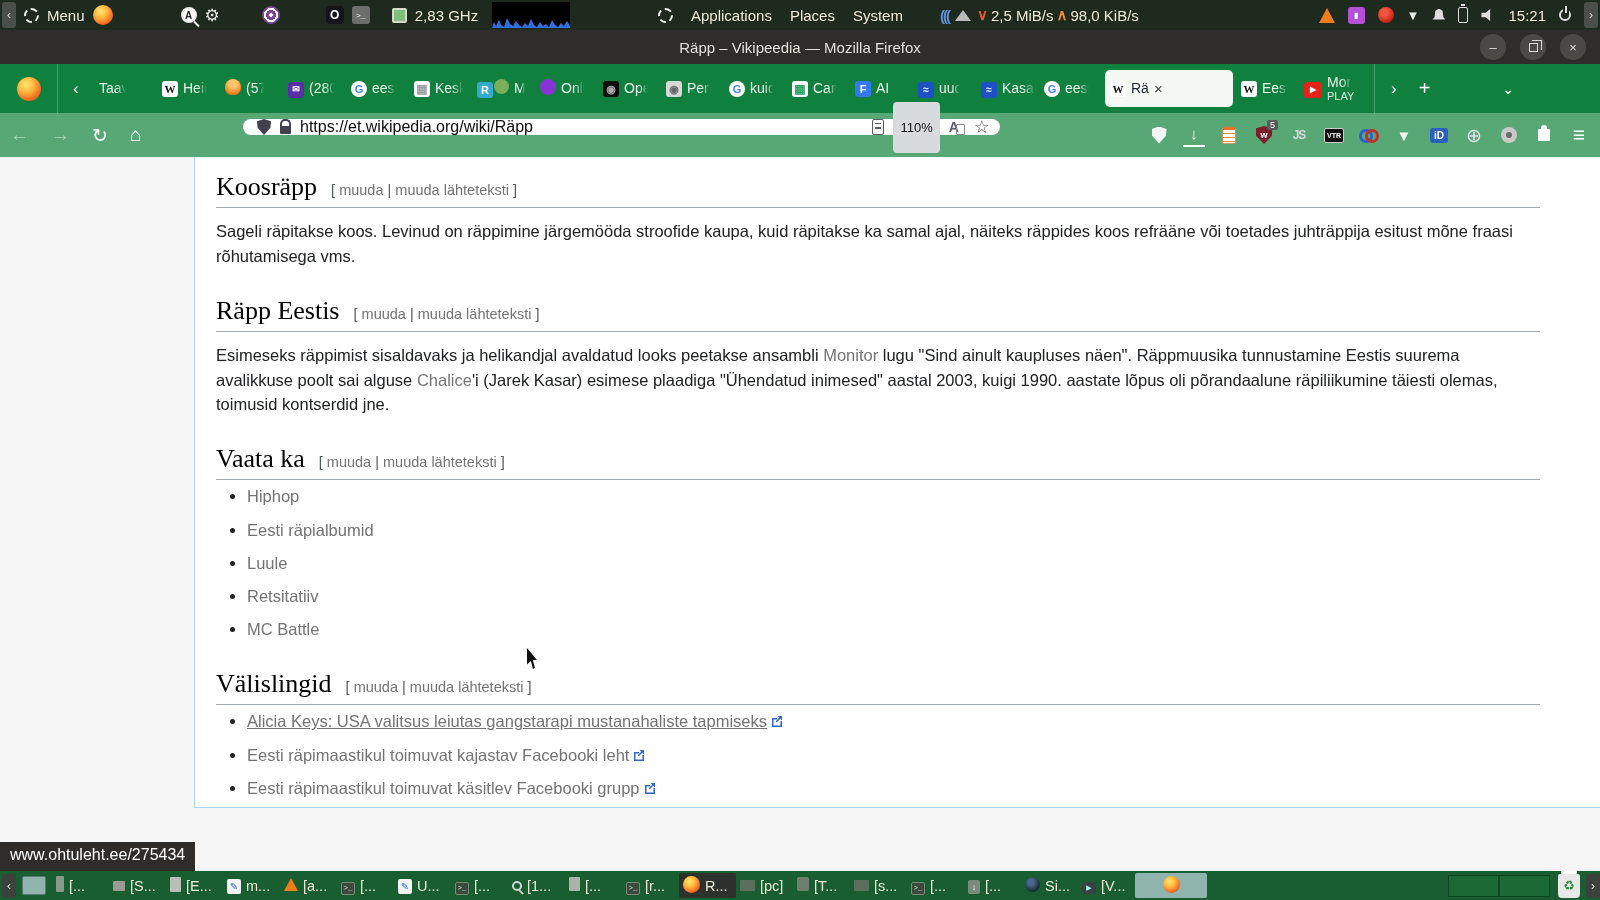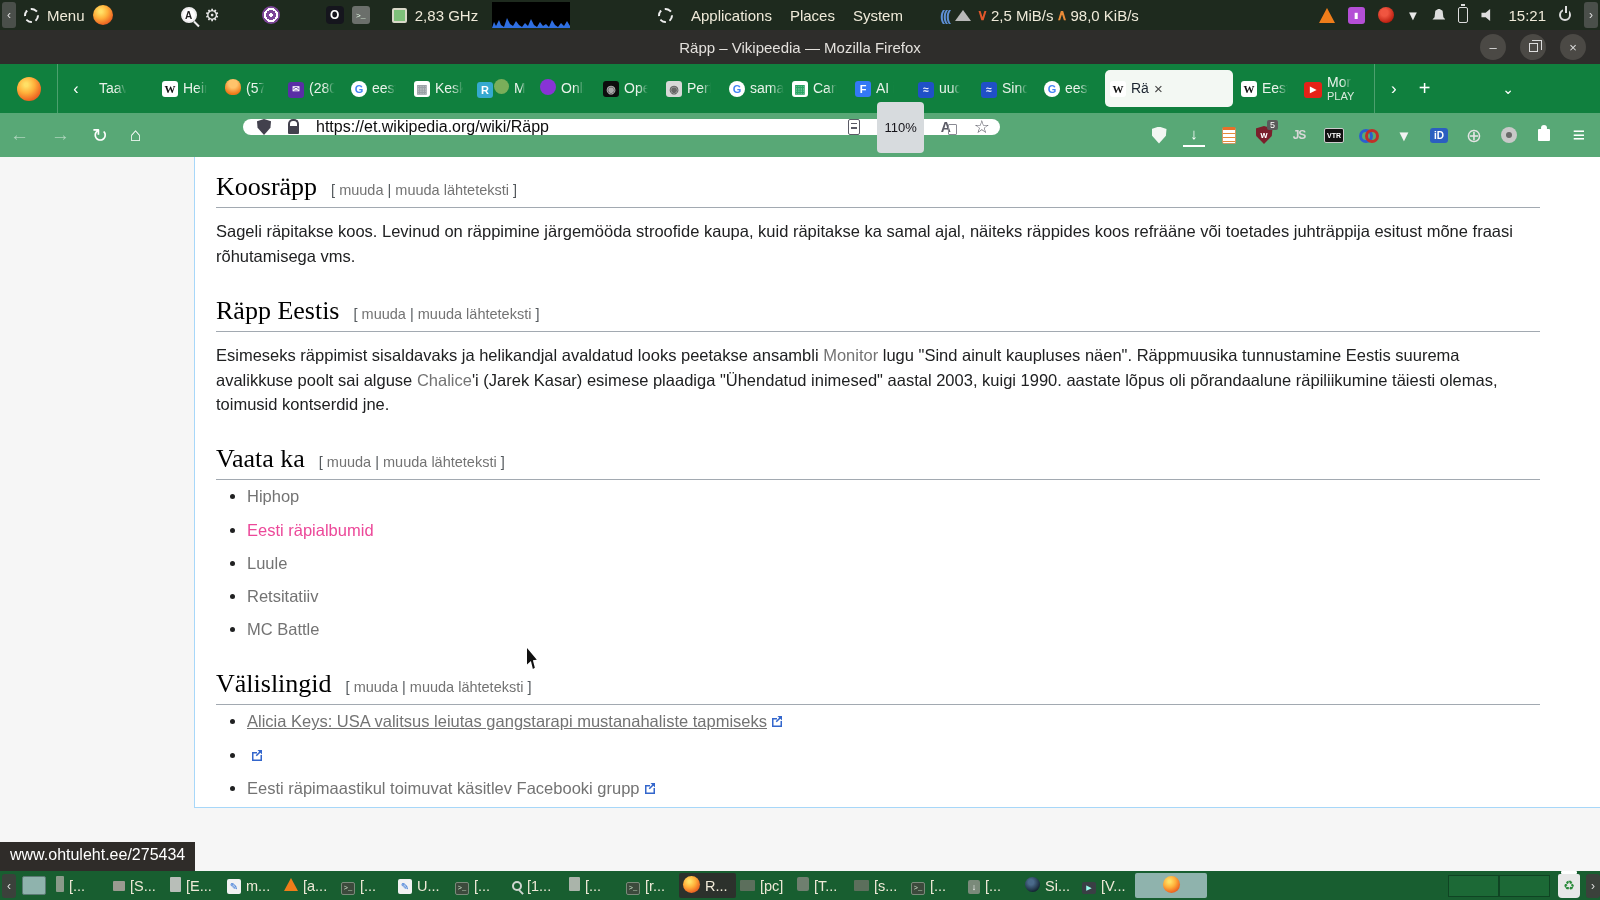--- a/index.html
+++ b/index.html
@@ -93,21 +93,21 @@
   .ti-canva{background:#fff;color:#27a463;font-size:12px;}
   .ti-fblue{background:#3478f6;color:#fff;}
   .ti-err{background:#2050c8;color:#fff;font-size:10px;}
   .ti-yt{background:#e62117;color:#fff;font-size:8px;width:18px;border-radius:3px;}
 
   
   .navbar{position:absolute;top:113px;left:0;right:0;height:44px;background:#58a876;z-index:40;}
   .nav-btns{position:absolute;left:10px;top:0;height:44px;display:flex;align-items:center;gap:22px;font-size:19px;color:#fff;}
   .nav-dim{color:rgba(255,255,255,.5);}
   .urlbar{position:absolute;left:243px;top:6px;width:757px;height:16px;background:#fff;border-radius:16px;
-    display:flex;align-items:center;padding:0 10px 0 14px;color:#0c0c0d;font-size:16px;gap:17px;}
+    display:flex;align-items:center;padding:0 10px 0 14px;color:#0c0c0d;font-size:16px;gap:9px;}
   .ushield{width:14px;height:16px;background:#42414d;clip-path:polygon(50% 0,100% 14%,96% 55%,50% 100%,4% 55%,0 14%);flex:none;}
   .ulock{width:11px;height:8px;background:#42414d;border-radius:1px;position:relative;margin-top:6px;flex:none;}
   .ulock::before{content:'';position:absolute;width:7px;height:7px;border:2px solid #42414d;border-bottom:none;
     border-radius:5px 5px 0 0;top:-7px;left:0;}
   .url-text{flex:1;white-space:nowrap;overflow:hidden;}
   .reader-ic{width:12px;height:16px;border:1.5px solid #5b5b66;border-radius:2px;
     background:repeating-linear-gradient(#fff 0 3px,#5b5b66 3px 4.5px);background-clip:content-box;padding:2px;}
   .zoom-pill{background:#d7dbde;border-radius:4px;padding:18px 7px;font-size:13px;color:#15141a;}
   .trans-ic{font-weight:bold;color:#5b5b66;font-size:14px;position:relative;padding-right:6px;}
   .trans-ic::after{content:'';position:absolute;right:0;bottom:0;width:7px;height:9px;border:1.5px solid #8a8a94;border-radius:1px;}
@@ -141,21 +141,21 @@
     color:#202122;font-size:16.5px;line-height:1.5;overflow:hidden;}
   .content h2{font-family:"Liberation Serif",serif;font-weight:400;font-size:26px;color:#000;
     margin:26px 0 0;border-bottom:1px solid #a2a9b1;padding-bottom:5px;line-height:1.2;}
   .content h2:first-child{margin-top:4px;}
   .editsection{font-family:"Liberation Sans",sans-serif;font-size:14.5px;color:#54595d;margin-left:14px;}
   .editsection a{color:#0645ad;text-decoration:none;}
   .content p{margin:11px 0 0;}
   .content a{color:#737373;text-decoration:none;}
   .content ul{margin:4px 0 0 31px;padding:0;}
   .content li{margin-bottom:8.5px;}
-  .content li.visited a{color:#ec4899;}
+  .content li.visited a{color:#737373;}
   .content li.hovered a{text-decoration:underline;}
   .extlink-ic{margin-left:4px;vertical-align:baseline;}
   .page-footer{position:absolute;left:194px;top:652px;right:0;padding:16px 0 0 22px;font-size:14px;color:#202122;}
 
   
   .cursor{position:absolute;left:527px;top:648px;width:14px;height:21px;background:#111;z-index:70;
     clip-path:polygon(0 0,0 78%,28% 62%,42% 100%,56% 94%,42% 58%,70% 56%);}
 
   
   .status-tooltip{position:absolute;left:0;top:842px;background:#2f2c29;color:#fff;font-size:16px;
@@ -356,21 +356,21 @@
           <span class="tab-2line">
             <span class="tab-label">Perf</span>
 
           </span>
 
         </div>
 
         <div class="tab">
           <span><i class="ti ti-google">G</i></span>
           <span class="tab-2line">
-            <span class="tab-label">samal</span>
+            <span class="tab-label">kuid</span>
 
           </span>
 
         </div>
 
         <div class="tab">
           <span><i class="ti ti-canva">▦</i></span>
           <span class="tab-2line">
             <span class="tab-label">Can</span>
 
@@ -392,21 +392,21 @@
           <span class="tab-2line">
             <span class="tab-label">uud</span>
 
           </span>
 
         </div>
 
         <div class="tab">
           <span><i class="ti ti-err">≈</i></span>
           <span class="tab-2line">
-            <span class="tab-label">Sind</span>
+            <span class="tab-label">Kasar</span>
 
           </span>
 
         </div>
 
         <div class="tab">
           <span><i class="ti ti-google">G</i></span>
           <span class="tab-2line">
             <span class="tab-label">eest</span>
 
@@ -528,21 +528,21 @@
       <h2>
         <span>Välislingid</span><span class="editsection"><span>[</span> <a>muuda</a> <span>|</span> <a>muuda lähteteksti</a> <span>]</span></span>
       </h2>
       <ul>
 
           <li class="hovered"><a>Alicia Keys: USA valitsus leiutas gangstarapi mustanahaliste tapmiseks</a><svg class="extlink-ic" width="12" height="12" viewBox="0 0 12 12">
               <path d="M1 3 h5 v1.5 H2.5 V10.5 H9.5 V6 H11 v6 H1 Z" fill="#36c"></path>
               <path d="M6.5 1 H11 V5.5 L9.3 3.8 5.8 7.3 4.7 6.2 8.2 2.7 Z" fill="#36c"></path>
             </svg></li>
 
-          <li><svg class="extlink-ic" width="12" height="12" viewBox="0 0 12 12">
+          <li><a>Eesti räpimaastikul toimuvat kajastav Facebooki leht</a><svg class="extlink-ic" width="12" height="12" viewBox="0 0 12 12">
               <path d="M1 3 h5 v1.5 H2.5 V10.5 H9.5 V6 H11 v6 H1 Z" fill="#36c"></path>
               <path d="M6.5 1 H11 V5.5 L9.3 3.8 5.8 7.3 4.7 6.2 8.2 2.7 Z" fill="#36c"></path>
             </svg></li>
 
           <li><a>Eesti räpimaastikul toimuvat käsitlev Facebooki grupp</a><svg class="extlink-ic" width="12" height="12" viewBox="0 0 12 12">
               <path d="M1 3 h5 v1.5 H2.5 V10.5 H9.5 V6 H11 v6 H1 Z" fill="#36c"></path>
               <path d="M6.5 1 H11 V5.5 L9.3 3.8 5.8 7.3 4.7 6.2 8.2 2.7 Z" fill="#36c"></path>
             </svg></li>
         </ul>
 

